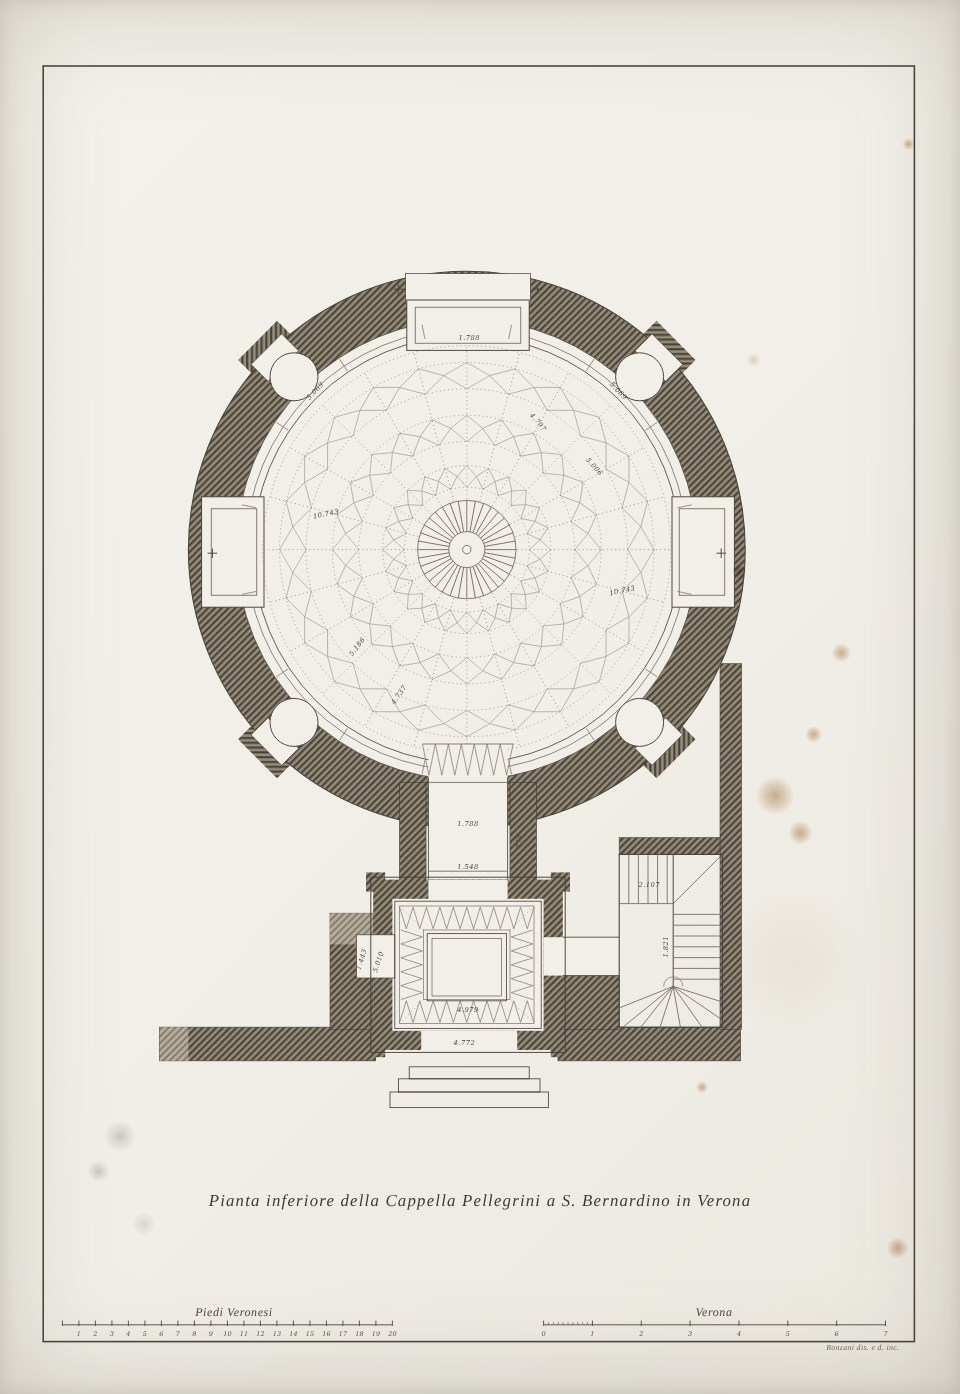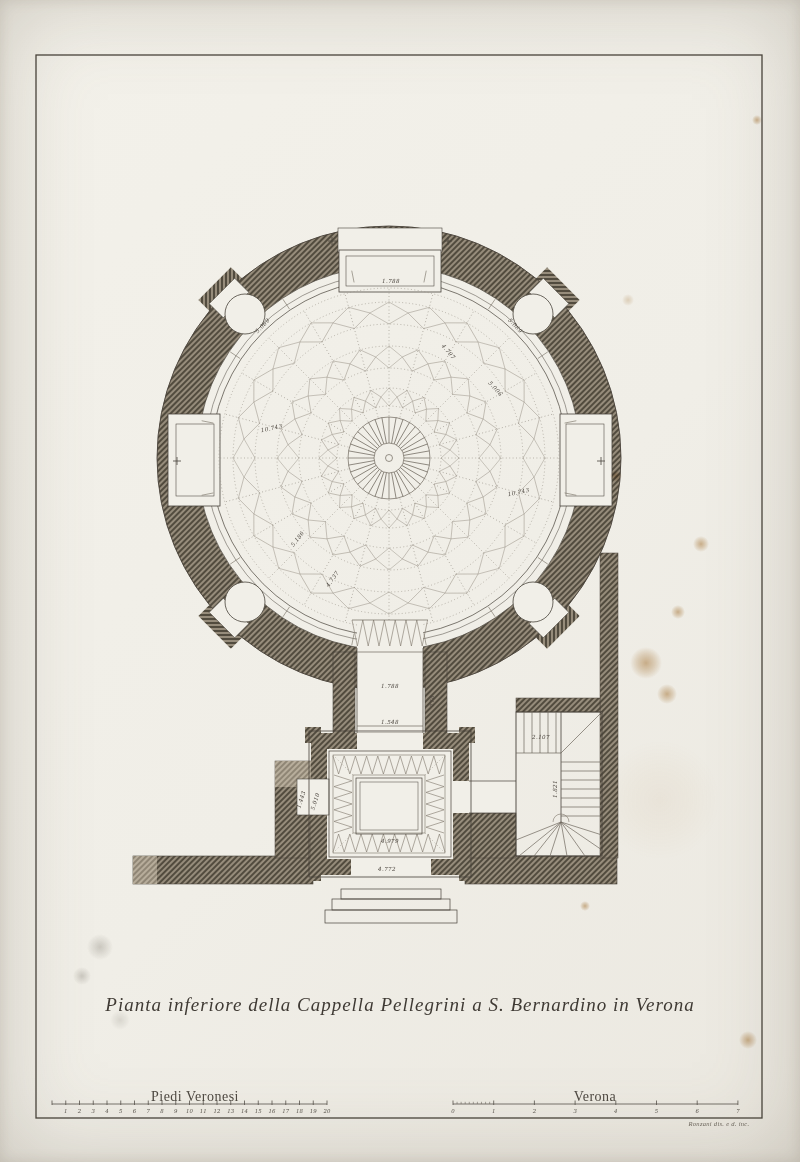--- a/index.html
+++ b/index.html
@@ -15,25 +15,25 @@
   .ln{stroke:#6e675d;stroke-width:.7;fill:none}
   .ln2{stroke:#7d766a;stroke-width:.6;fill:none}
   .dot{stroke:#9a948a;stroke-width:.65;fill:none;stroke-dasharray:1,2.4}
   .loz{stroke:#a39d92;stroke-width:.55;fill:none}
   .ann{font:italic 5.6px "DejaVu Serif",serif;fill:#4b453e;text-anchor:middle;letter-spacing:.4px}
   .tick-num{font:italic 5.4px "DejaVu Serif",serif;fill:#57524b;text-anchor:middle}
   .bar{stroke:#55504a;stroke-width:.8}
   .bar-minor{stroke:#6f6a62;stroke-width:.6}
   #plate-title{
     position:absolute;left:0;top:994px;width:100%;text-align:center;
-    font-style:italic;font-size:19px;letter-spacing:1px;color:#3f3a34;
+    font-style:italic;font-size:14px;letter-spacing:1px;color:#3f3a34;
   }
   .scale-label{
     position:absolute;top:1089px;text-align:center;
-    font-size:14px;color:#4d4841;letter-spacing:.5px;
+    font-style:italic;font-size:10px;color:#4d4841;letter-spacing:.5px;
   }
   #scale-label-piedi{left:120px;width:150px;}
   #scale-label-metri{left:555px;width:80px;}
   #engraver-credit{
     position:absolute;left:664px;top:1120px;width:110px;text-align:center;
     font-style:italic;font-size:6.5px;color:#6b655b;letter-spacing:.3px;
   }
 </style>
 </head>
 <body>

